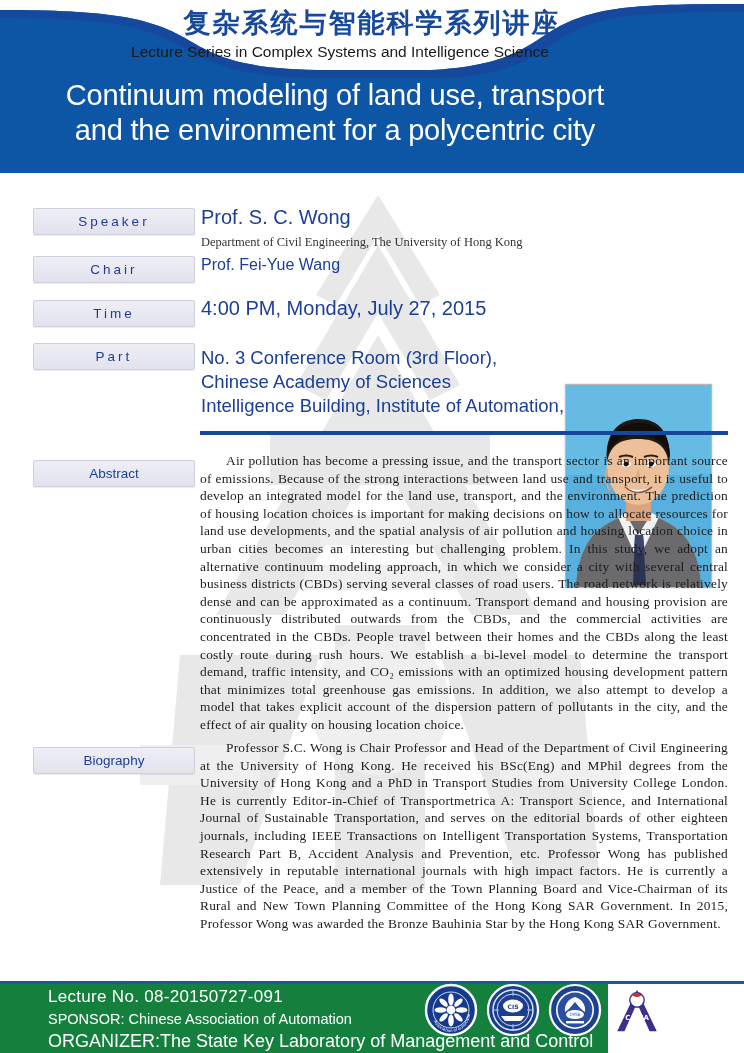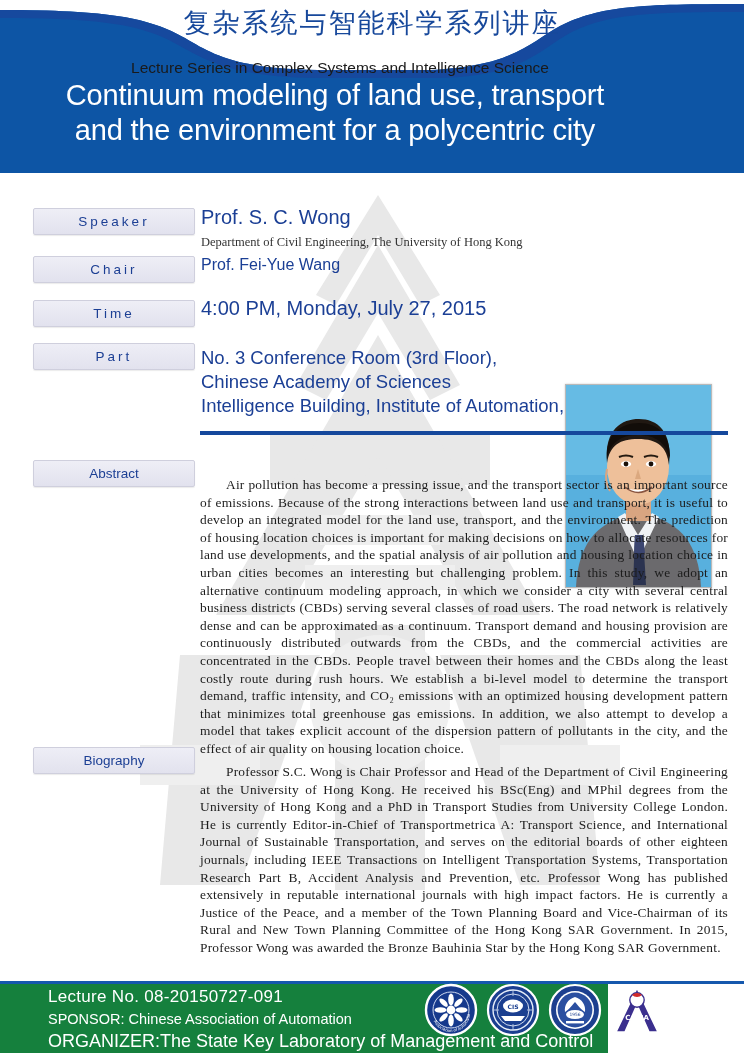--- a/index.html
+++ b/index.html
@@ -37,35 +37,34 @@
     width: 744px;
     height: 80px;
   }
   .header-cn-title {
     position: absolute;
     left: 0; top: 5px;
     width: 744px;
     text-align: center;
     font-family: "DejaVu Sans", sans-serif;
     font-size: 27px;
-    font-weight: normal;
+    font-weight: bold;
     letter-spacing: 2px;
     color: #17489b;
     z-index: 5;
   }
   .header-en-title {
     position: absolute;
     left: 0; top: 43px;
     width: 680px;
     text-align: center;
     font-family: "Liberation Sans", sans-serif;
     font-size: 15.5px;
     color: #1a1a1a;
     z-index: 5;
-    margin-top: 16px;
   }
   .lecture-title {
     position: absolute;
     left: 0; top: 78px;
     width: 670px;
     text-align: center;
     color: #ffffff;
     font-family: "Liberation Sans", sans-serif;
     font-size: 29px;
     line-height: 35px;
@@ -140,21 +139,20 @@
     left: 200px;
     width: 528px;
     font-family: "Liberation Serif", serif;
     font-size: 13.4px;
     line-height: 17.6px;
     color: #1c1c1c;
     text-align: justify;
     text-indent: 26px;
     text-justify: inter-word;
     letter-spacing: 0.22px;
-    margin-top: 24px;
   }
 
   .photo {
     position: absolute;
     left: 565px;
     top: 211px;
     width: 145px;
     height: 202px;
     border: 1px solid #b9b9b9;
     background: #4aa8d8;

